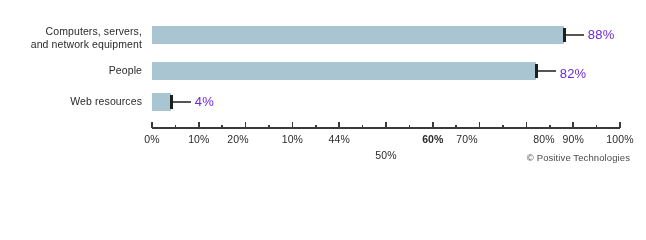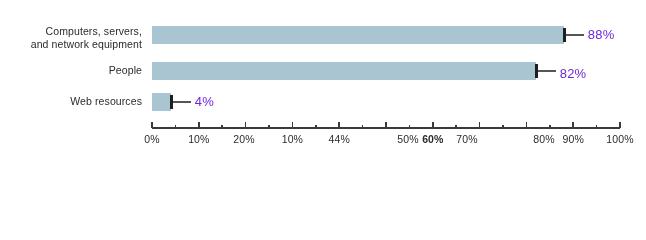--- a/index.html
+++ b/index.html
@@ -143,33 +143,34 @@
       <div class="tick minor" style="left: 408.65px;"></div>
       <div class="tick minor" style="left: 455.45px;"></div>
       <div class="tick minor" style="left: 502.25px;"></div>
       <div class="tick minor" style="left: 549.05px;"></div>
       <div class="tick minor" style="left: 595.85px;"></div>
       <div class="tick major" style="left: 151.25px;"></div>
       <div class="tick-label" style="left: 152px;">0%</div>
       <div class="tick major" style="left: 198.05px;"></div>
       <div class="tick-label" style="left: 198.8px;">10%</div>
       <div class="tick major" style="left: 244.85px;"></div>
-      <div class="tick-label" style="left: 244px;">20%</div>
+      <div class="tick-label" style="left: 238px;">20%</div>
       <div class="tick major" style="left: 291.65px;"></div>
       <div class="tick-label" style="left: 292.4px;">10%</div>
       <div class="tick major" style="left: 338.45px;"></div>
       <div class="tick-label" style="left: 339.2px;">44%</div>
       <div class="tick major" style="left: 385.25px;"></div>
-      <div class="tick-label" style="left: 408px;">50%</div>
+      <div class="tick-label" style="left: 386px; margin-top: 16px;">50%</div>
       <div class="tick major" style="left: 432.05px;"></div>
       <div class="tick-label" style="left: 432.8px; font-weight: bold;">60%</div>
       <div class="tick major" style="left: 478.85px;"></div>
       <div class="tick-label" style="left: 467px; text-align: center;">70%</div>
       <div class="tick major" style="left: 525.65px;"></div>
       <div class="tick-label" style="left: 544px;">80%</div>
       <div class="tick major" style="left: 572.45px;"></div>
       <div class="tick-label" style="left: 573.2px;">90%</div>
       <div class="tick major" style="left: 619.25px;"></div>
       <div class="tick-label" style="left: 620px;">100%</div>
     </div>
 
+  <div class="credit">© Positive Technologies</div>
 
 </div>
 
 </body></html>

